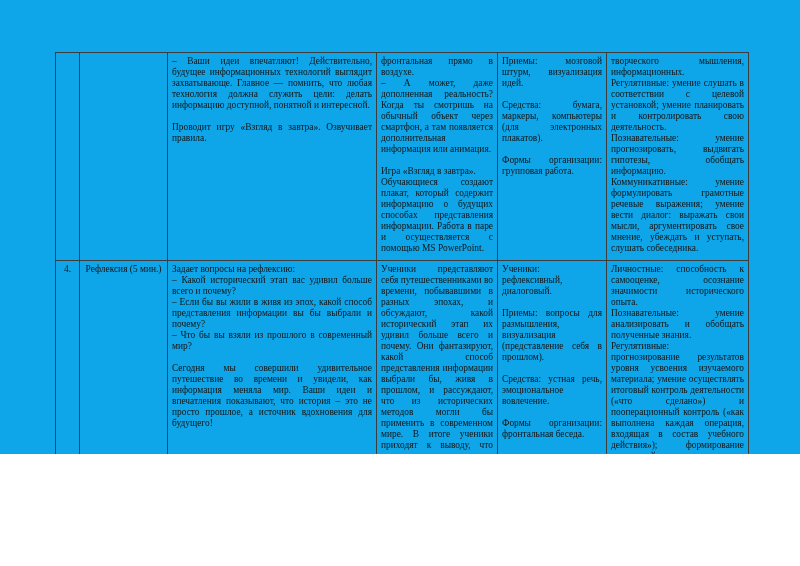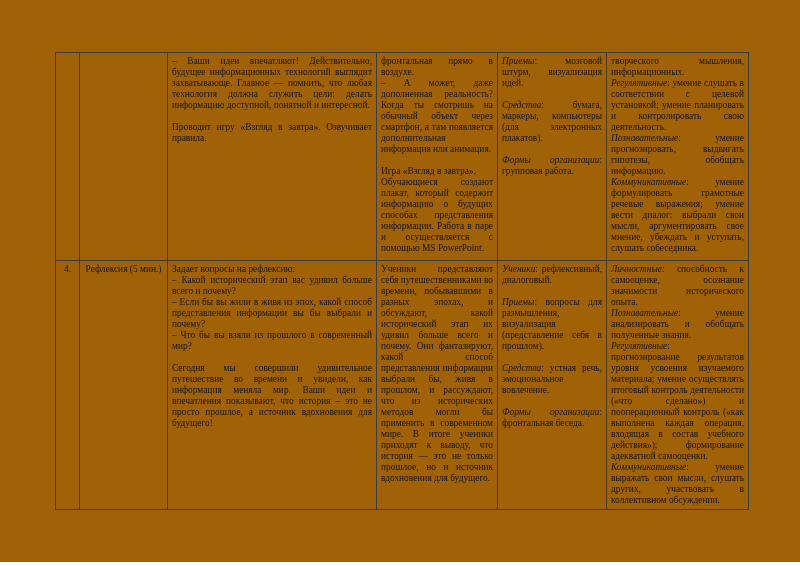--- a/index.html
+++ b/index.html
@@ -4,22 +4,22 @@
 <style>
   html, body {
     margin: 0;
     padding: 0;
     background: #ffffff;
     font-family: "Liberation Serif", serif;
   }
   .page {
     position: relative;
     width: 800px;
-    height: 562px;
-    background: #a16207;
+    height: 454px;
+    background: #0ea5e9;
     overflow: hidden;
   }
   table.plan {
     position: absolute;
     left: 55px;
     top: 52px;
     width: 693px;
     border-collapse: collapse;
     table-layout: fixed;
   }
@@ -32,21 +32,21 @@
     color: #151515;
     word-wrap: break-word;
   }
   tr.r1 { height: 208px; }
   tr.r2 { height: 245px; }
   td.c-num   { text-align: center; }
   td.c-stage { text-align: center; margin-left: 36px; }
   td.vmid    { vertical-align: middle; }
   td.pt-extra { padding-top: 15px; }
   .para { text-align: justify; min-height: 11px; }
-  .it { font-style: italic; }
+  .it { }
 </style>
 </head>
 <body>
 
 <div class="page">
   <table class="plan">
     <colgroup>
       <col style="width:24px">
       <col style="width:88px">
       <col style="width:209px">
@@ -74,21 +74,21 @@
             <div class="para"><span class="it">Приемы</span><span>: мозговой штурм, визуализация идей.</span></div>
             <div class="para"><span></span></div>
             <div class="para"><span class="it">Средства</span><span>: бумага, маркеры, компьютеры (для электронных плакатов).</span></div>
             <div class="para"><span></span></div>
             <div class="para"><span class="it">Формы организации</span><span>: групповая работа.</span></div>
           </td>
         <td class="c-text">
             <div class="para"><span>творческого мышления, информационных.</span></div>
             <div class="para"><span class="it">Регулятивные</span><span>: умение слушать в соответствии с целевой установкой; умение планировать и контролировать свою деятельность.</span></div>
             <div class="para"><span class="it">Познавательные</span><span>: умение прогнозировать, выдвигать гипотезы, обобщать информацию.</span></div>
-            <div class="para"><span class="it">Коммуникативные</span><span>: умение формулировать грамотные речевые выражения; умение вести диалог: выбрали свои мысли, аргументировать свое мнение, убеждать и уступать, слушать собеседника.</span></div>
+            <div class="para"><span class="it">Коммуникативные</span><span>: умение формулировать грамотные речевые выражения; умение вести диалог: выражать свои мысли, аргументировать свое мнение, убеждать и уступать, слушать собеседника.</span></div>
           </td>
       </tr>
       <tr class="r2">
         <td class="c-num vmid">4.</td>
         <td class="c-stage vmid">Рефлексия (5 мин.)</td>
         <td class="c-text vmid">
             <div class="para"><span>Задает вопросы на рефлексию:</span></div>
             <div class="para"><span>– Какой исторический этап вас удивил больше всего и почему?</span></div>
             <div class="para"><span>– Если бы вы жили в живя из эпох, какой способ представления информации вы бы выбрали и почему?</span></div>
             <div class="para"><span>– Что бы вы взяли из прошлого в современный мир?</span></div>

